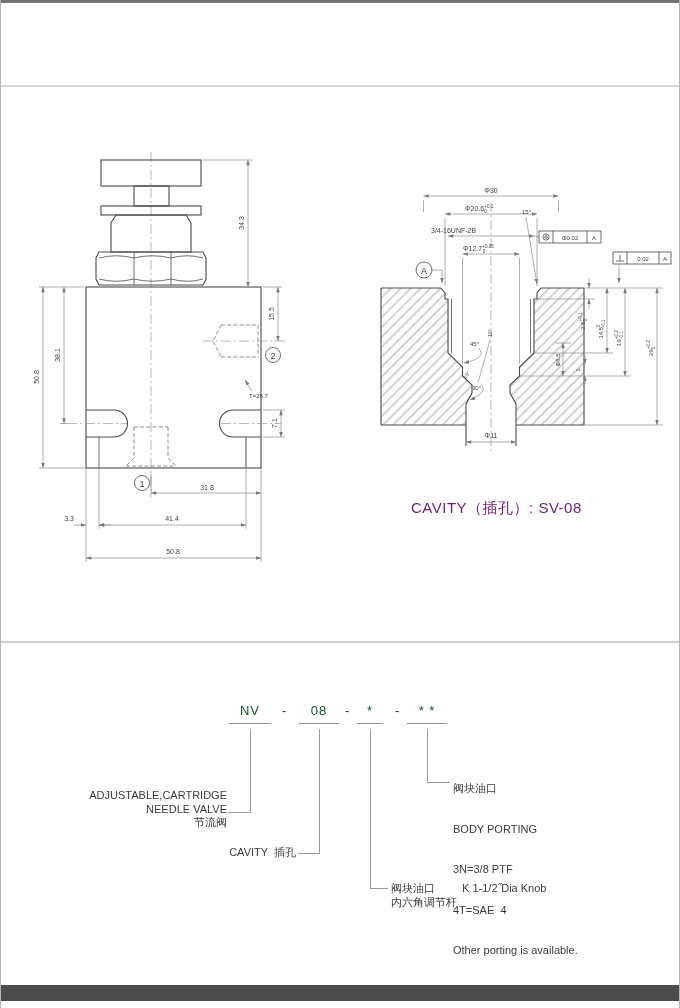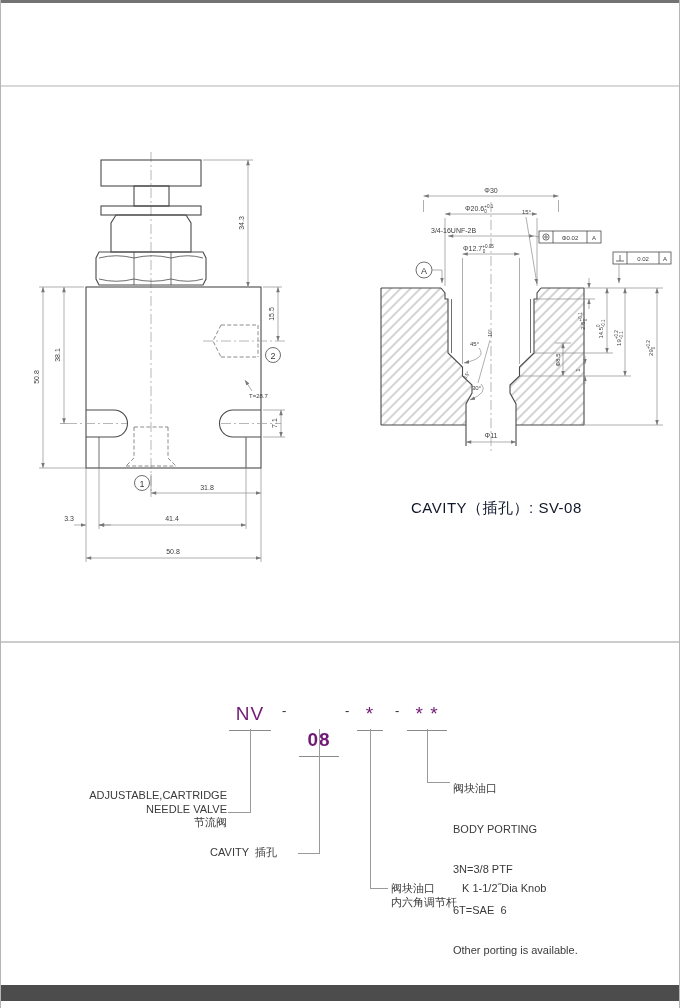--- a/index.html
+++ b/index.html
@@ -5,23 +5,23 @@
   html,body{margin:0;padding:0;background:#e8e8e8;}
   .page{position:relative;width:680px;height:1008px;background:#ffffff;
         border-left:1px solid #b5b5b5;border-right:1px solid #b5b5b5;
         box-sizing:border-box;overflow:hidden;
         font-family:"Liberation Sans",sans-serif;color:#3a3a3a;}
   .abs{position:absolute;}
   .topbar{left:0;top:0;width:100%;height:3px;background:#737373;}
   .div1{left:0;top:85px;width:100%;height:2px;background:#d8d8d8;}
   .div2{left:0;top:641px;width:100%;height:2px;background:#cccccc;}
   .botbar{left:0;top:985px;width:100%;height:16px;background:#4c4c4c;}
-  .sect-title{font-size:15px;color:#0f172a;letter-spacing:.5px;}
-  .code-part{font-size:19px;letter-spacing:1px;text-align:center;
-             border-bottom:1.2px solid #8a8a8a;padding-bottom:5px;color:#701a75;}
+  .sect-title{font-size:15px;color:#701a75;letter-spacing:.5px;}
+  .code-part{font-size:13px;letter-spacing:1px;text-align:center;
+             border-bottom:1.2px solid #8a8a8a;padding-bottom:5px;color:#14532d;}
   .code-dash{font-size:13px;color:#2e2e2e;}
   .conn{background:#9a9a9a;}
   .lbl{font-size:11px;line-height:13.5px;color:#3a3a3a;}
   .pre{white-space:pre;}
   .right{text-align:right;}
   
   .ol{stroke:#4a4a4a;stroke-width:1.1;fill:none;}
   .ol2{stroke:#4a4a4a;stroke-width:0.8;fill:none;}
   .dim{stroke:#8c8c8c;stroke-width:0.7;fill:none;}
   .cl{stroke:#9a9a9a;stroke-width:0.7;fill:none;stroke-dasharray:10 3 2 3;}
@@ -216,54 +216,54 @@
       <line class="dim" x1="206" y1="204" x2="206" y2="196" marker-end="url(#ma)"></line>
       <text class="dt6" text-anchor="middle" transform="rotate(-90 201 190)" x="201" y="190">1</text>
     </g>
   </svg>
 
   <div class="abs sect-title" style="left:410px;top:499px;">CAVITY（插孔）: SV-08</div>
 
 
   <div class="abs code-part" style="left:228px;top:703px;width:42px;">NV</div>
   <div class="abs code-dash" style="left:281px;top:703px;">-</div>
-  <div class="abs code-part" style="left:298px;top:729px;width:40px;font-weight:bold;">08</div>
+  <div class="abs code-part" style="left:298px;top:703px;width:40px;">08</div>
   <div class="abs code-dash" style="left:344px;top:703px;">-</div>
   <div class="abs code-part" style="left:356px;top:703px;width:26px;">*</div>
   <div class="abs code-dash" style="left:394px;top:703px;">-</div>
   <div class="abs code-part pre" style="left:406px;top:703px;width:40px;">* *</div>
 
   <div class="abs conn" style="left:249px;top:729px;width:1px;height:83px;"></div>
   <div class="abs conn" style="left:227px;top:812px;width:23px;height:1px;"></div>
   <div class="abs conn" style="left:318px;top:729px;width:1px;height:124px;"></div>
   <div class="abs conn" style="left:297px;top:853px;width:22px;height:1px;"></div>
   <div class="abs conn" style="left:369px;top:729px;width:1px;height:159px;"></div>
   <div class="abs conn" style="left:369px;top:888px;width:18px;height:1px;"></div>
   <div class="abs conn" style="left:426px;top:729px;width:1px;height:53px;"></div>
   <div class="abs conn" style="left:426px;top:782px;width:23px;height:1px;"></div>
 
   <div class="abs lbl right" style="left:60px;top:789px;width:166px;">
     <div>ADJUSTABLE,CARTRIDGE</div>
     <div>NEEDLE VALVE</div>
     <div>节流阀</div>
   </div>
 
-  <div class="abs lbl right pre" style="left:190px;top:846px;width:105px;text-align:center;">CAVITY  插孔</div>
+  <div class="abs lbl right pre" style="left:190px;top:846px;width:105px;">CAVITY  插孔</div>
 
   <div class="abs lbl" style="left:390px;top:882px;width:250px;">
     <div>
       <span>阀块油口</span>
       <span style="margin-left:24px;">K 1-1/2˝Dia Knob</span>
     </div>
     <div>内六角调节杆</div>
   </div>
 
   <div class="abs lbl pre" style="left:452px;top:755px;width:220px;">
     <div>阀块油口</div>
     <div>BODY PORTING</div>
     <div>3N=3/8 PTF</div>
-    <div>6T=SAE  6</div>
+    <div>4T=SAE  4</div>
     <div>Other porting is available.</div>
     
     
     
   </div>
 </div>
 
 </body></html>

